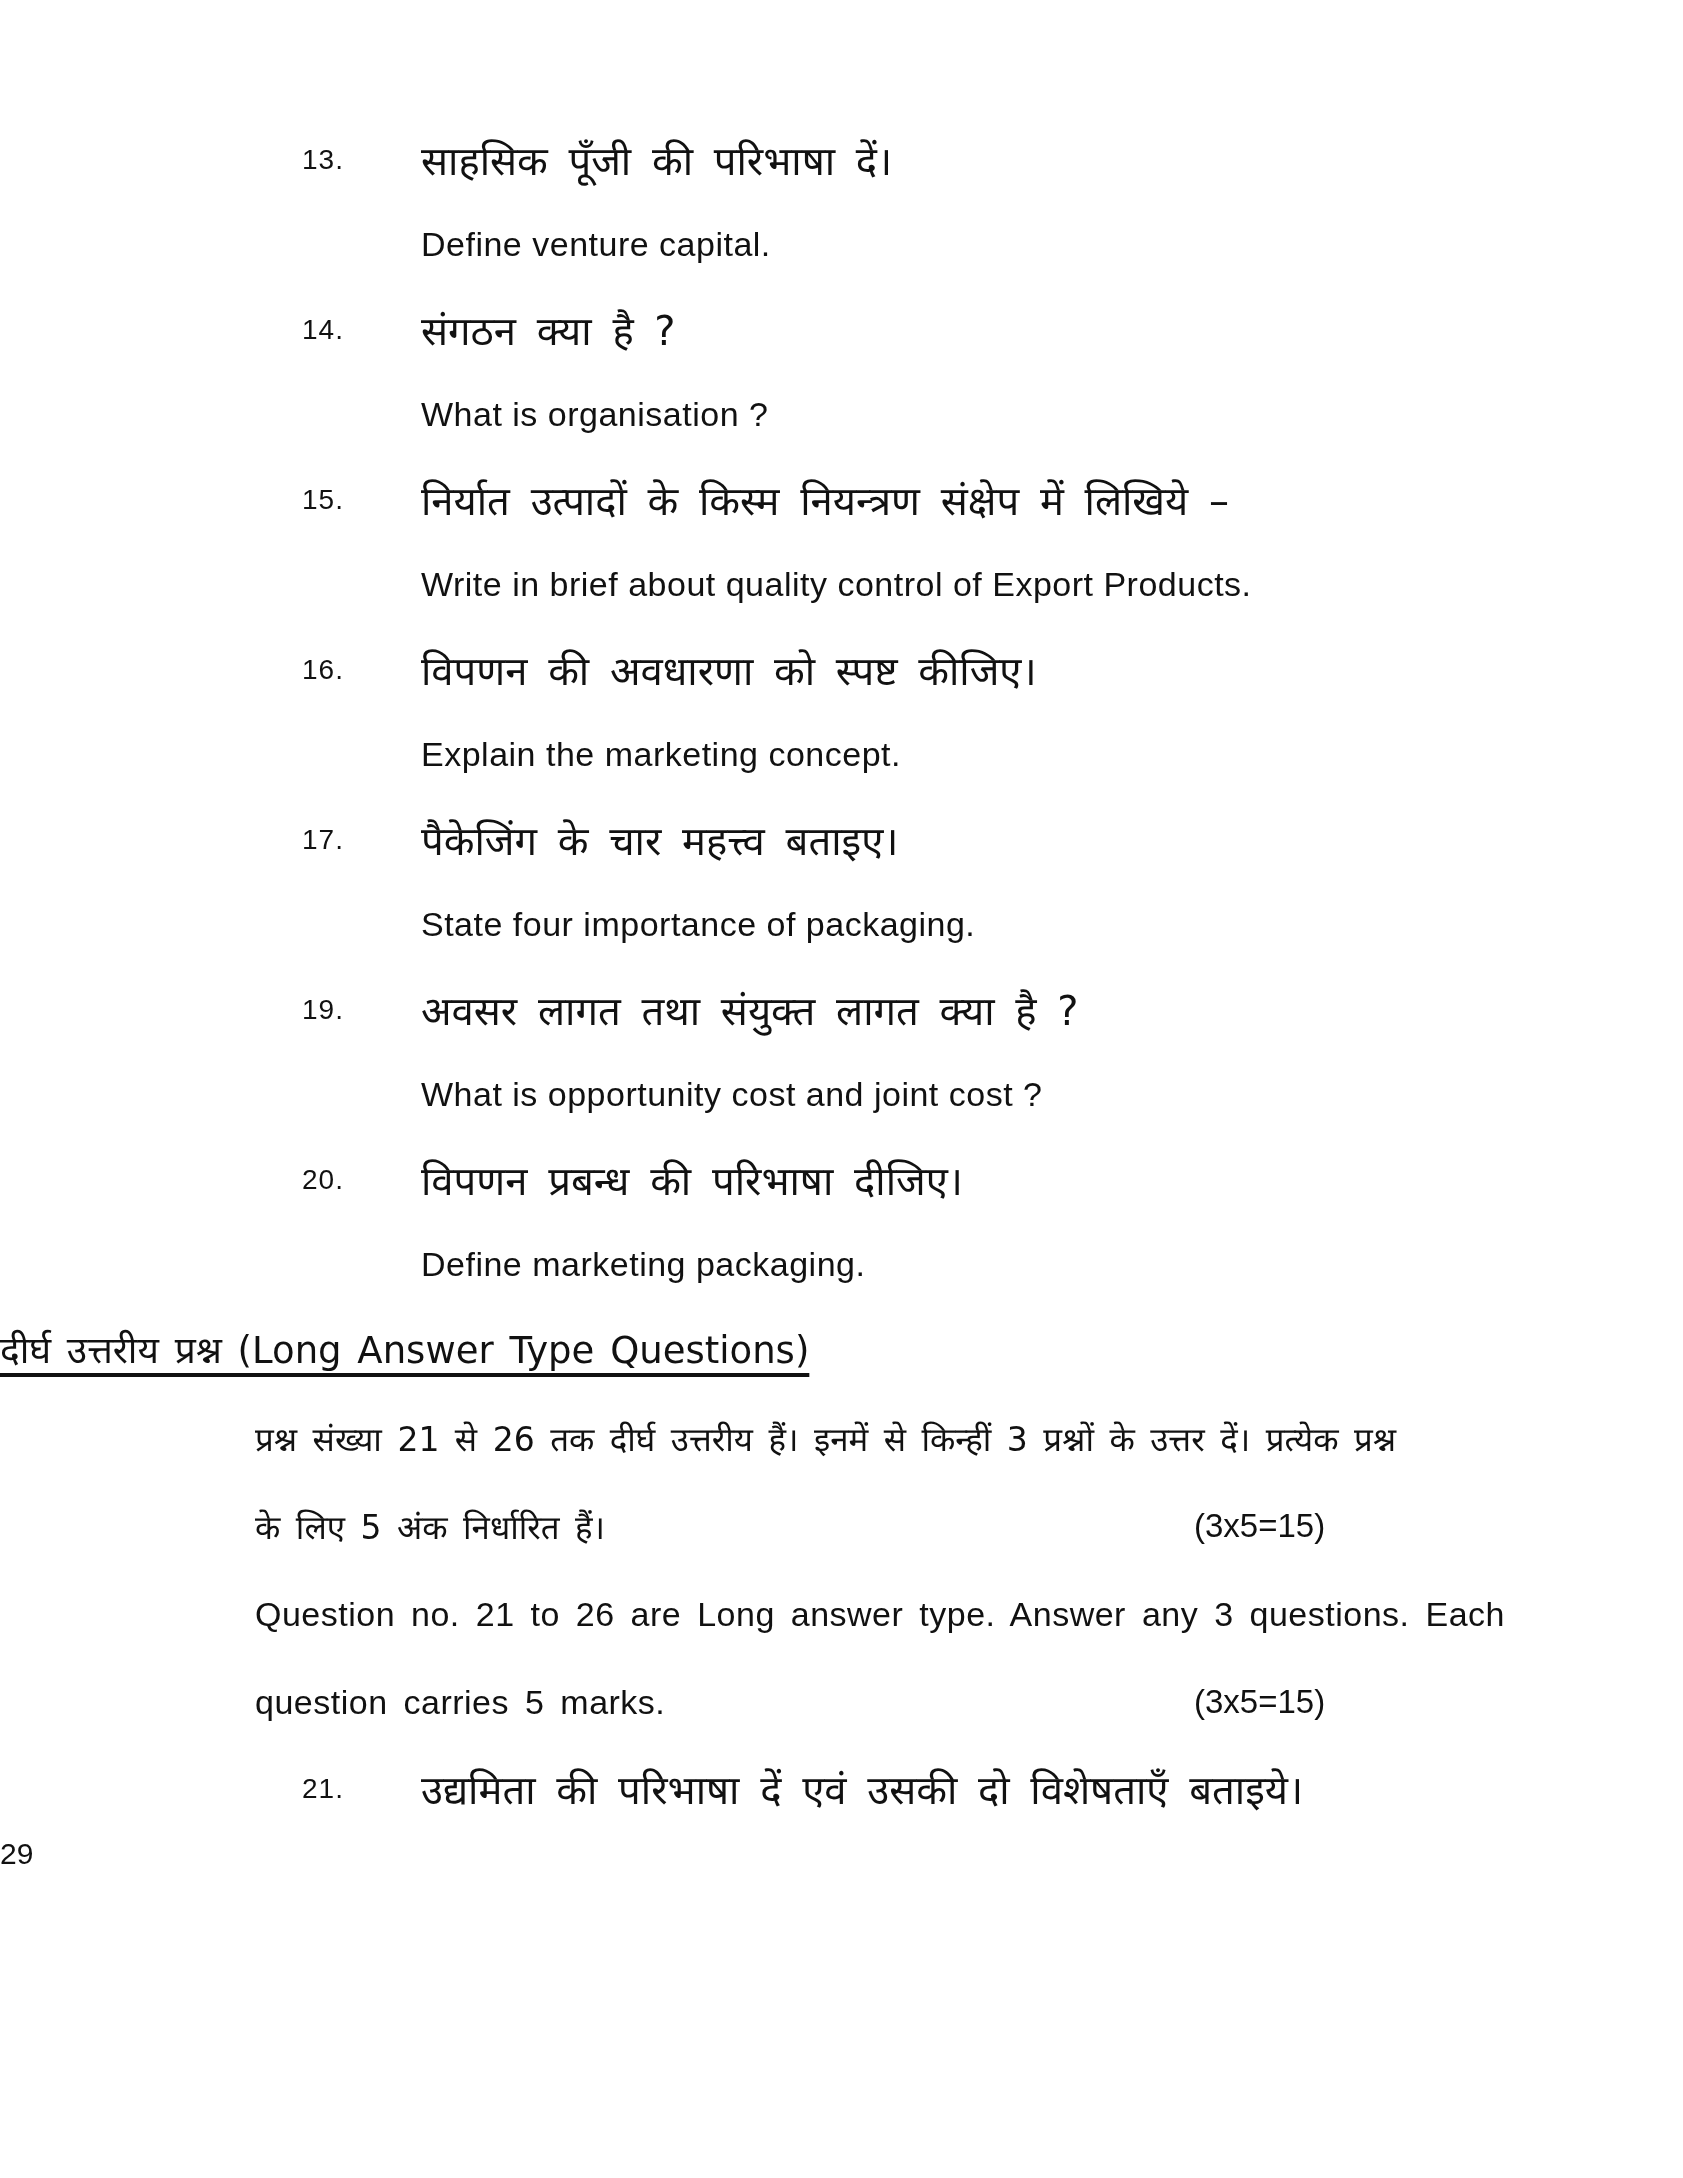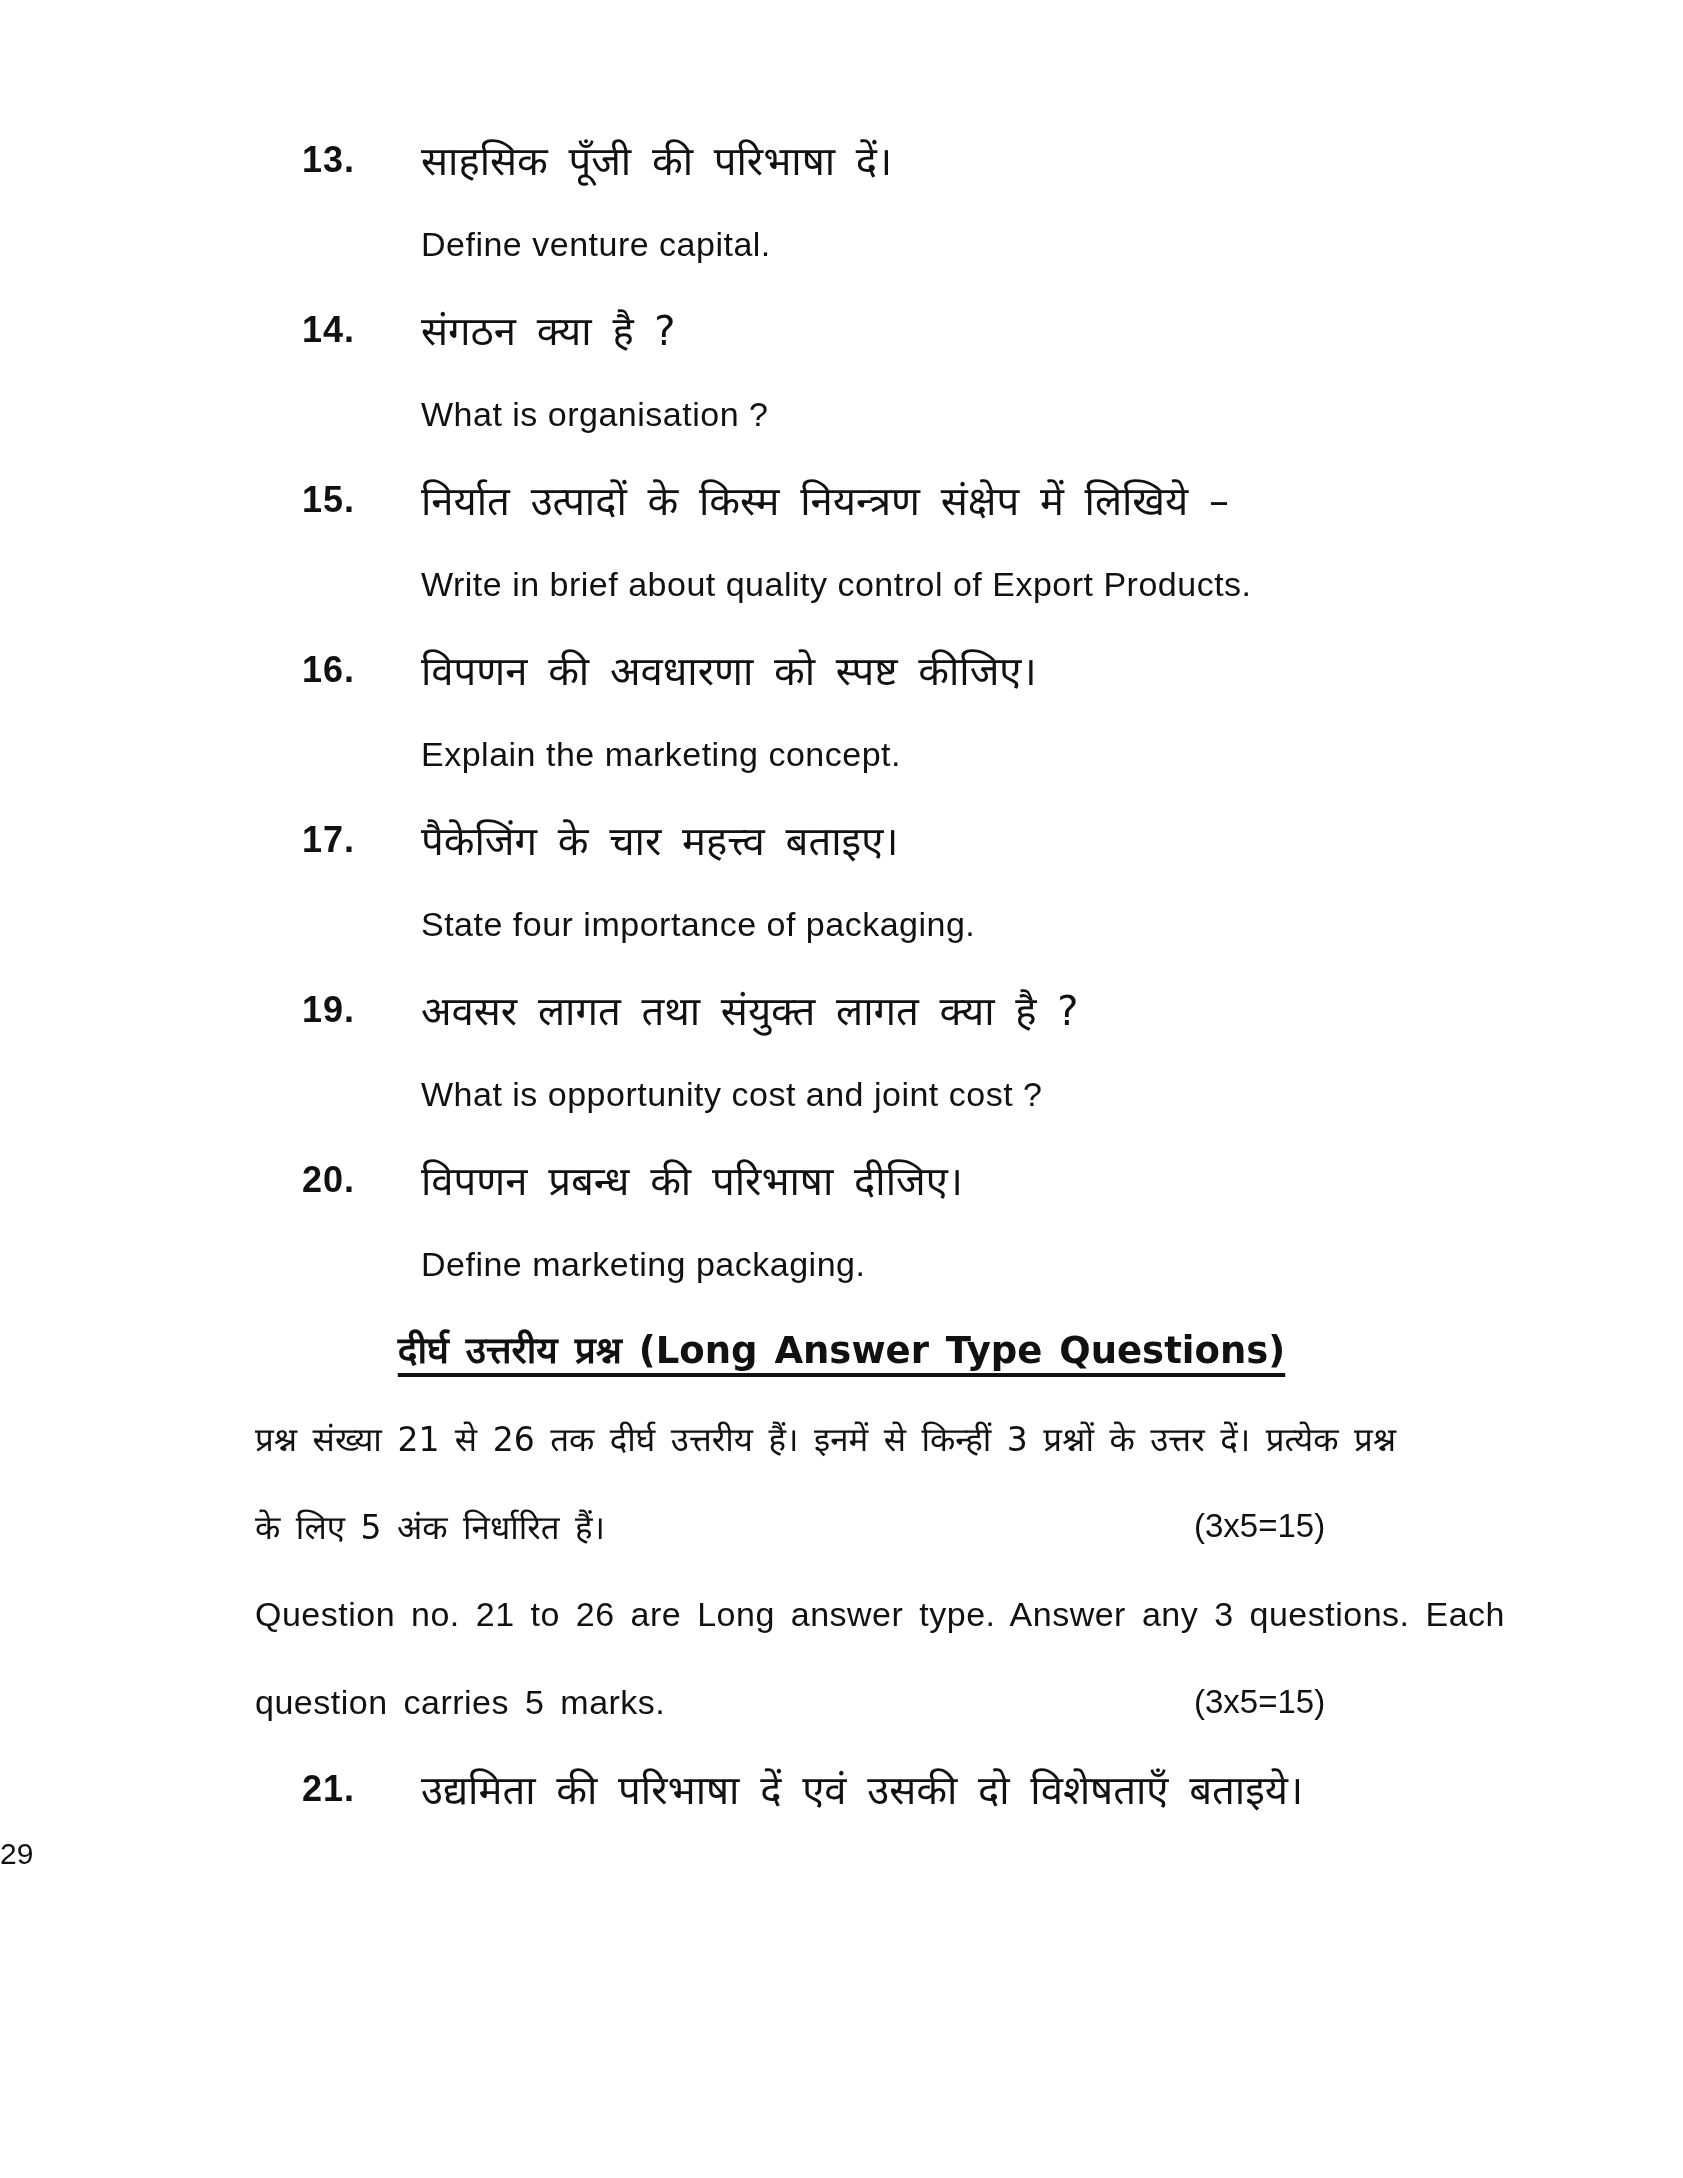--- a/index.html
+++ b/index.html
@@ -20,38 +20,37 @@
   }
   .q-line {
     display: flex;
     align-items: center;
     height: 85px;
   }
   .q-num {
     flex: none;
     width: 119px;
     margin-left: 302px;
-    font-size: 36px;
+    font-size: 28px;
     letter-spacing: 1px;
-    font-weight: bold;
   }
   .q-text-en {
     font-size: 34px;
     letter-spacing: 0.5px;
   }
   .q-text-hi {
     font-family: "DejaVu Sans", sans-serif;
     font-size: 40px;
     word-spacing: 8px;
   }
   .section-heading {
     height: 87px;
     line-height: 87px;
-    text-align: center;
-    font-weight: bold;
+    text-align: left;
+    font-weight: normal;
     font-size: 37px;
     font-family: "DejaVu Sans", "Liberation Sans", sans-serif;
     text-decoration: underline;
     text-decoration-thickness: 4px;
     text-underline-offset: 10px;
     word-spacing: 4px;
   }
   .para-line {
     position: relative;
     display: flex;

